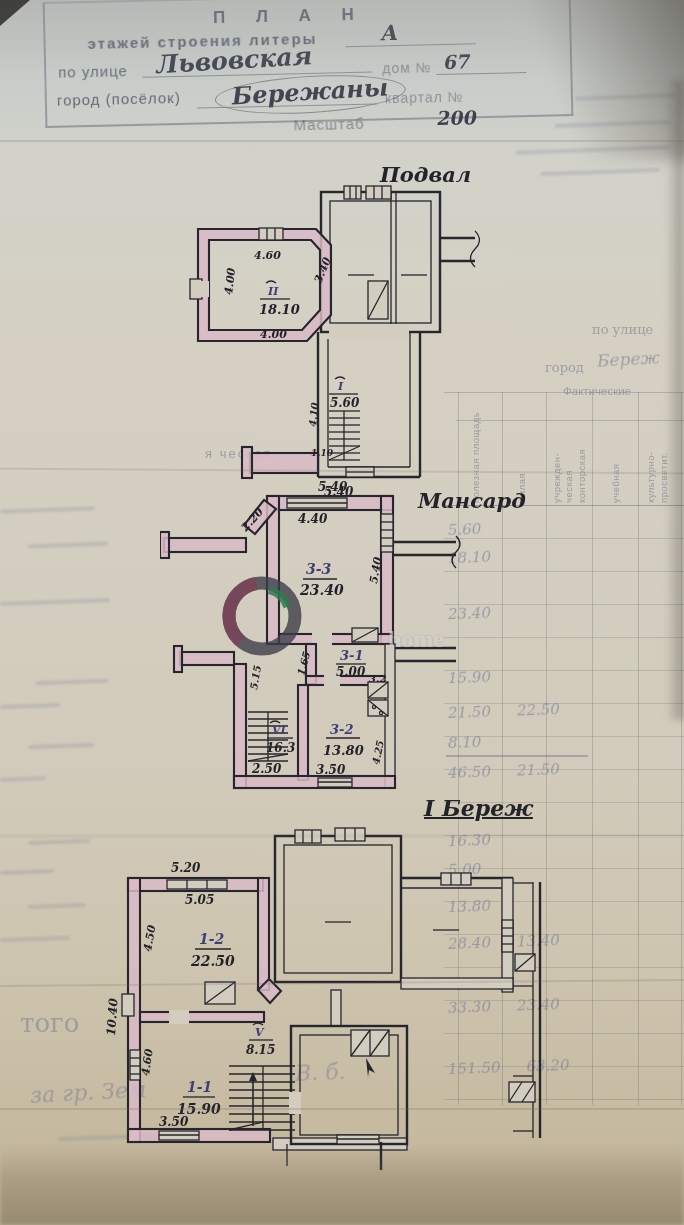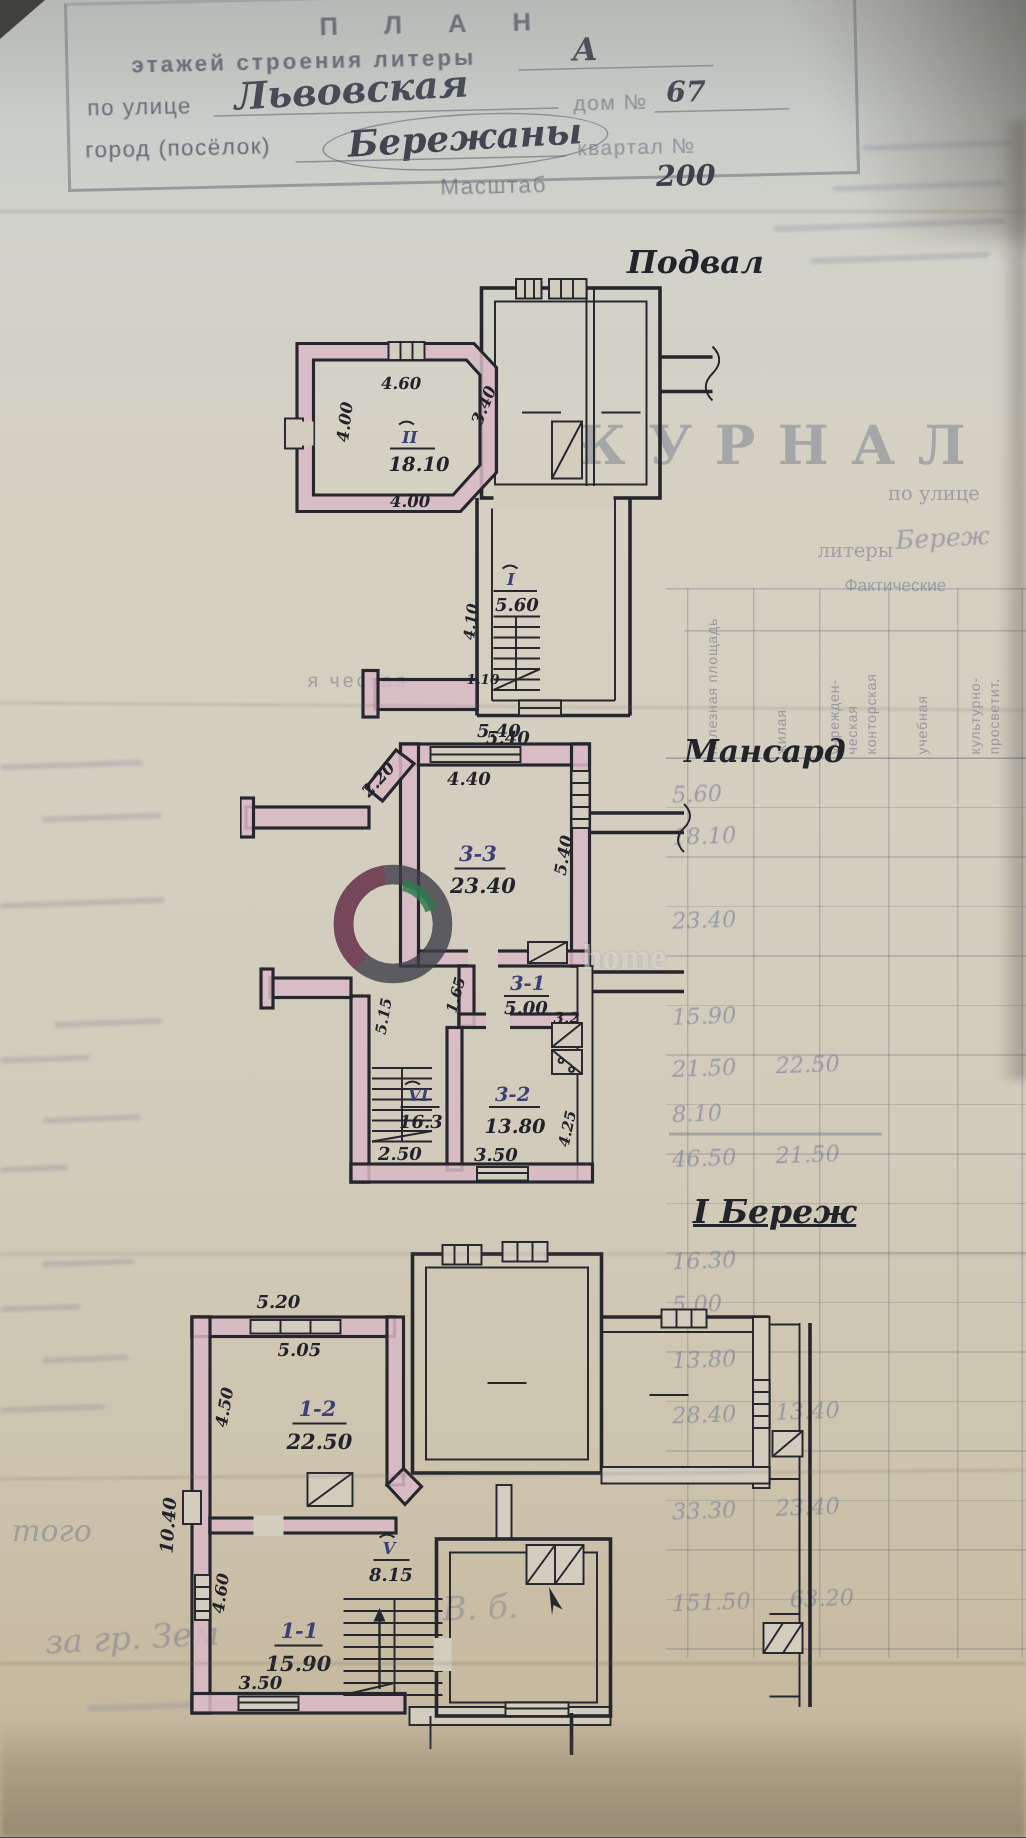--- a/index.html
+++ b/index.html
@@ -21,36 +21,35 @@
   .gv{position:absolute;width:1px;background:rgba(100,106,122,.3);}
   .gh{position:absolute;height:1px;background:rgba(100,106,122,.32);}
   .sq{position:absolute;height:4px;border-radius:3px;background:rgba(108,116,140,.22);filter:blur(1px);transform:rotate(-2deg);}
   
   svg text{font-family:"DejaVu Serif",serif;font-style:italic;font-weight:700;fill:#22232a;}
   svg text.id{fill:#3c3f78;}
   svg .w{stroke:#26262d;stroke-width:2.4;fill:none;}
   svg .wi{stroke:#26262d;stroke-width:1.3;fill:none;}
   svg .wf{stroke:#26262d;stroke-width:2.1;fill:#d9bac6;fill-opacity:.85;}
   svg .pb{fill:#d3cdc0;stroke:#26262d;stroke-width:1.3;}
-  .planlabel{position:absolute;font-family:"DejaVu Serif",serif;font-style:italic;font-weight:700;color:#23242a;white-space:nowrap;margin-left:38px;}
+  .planlabel{position:absolute;font-family:"DejaVu Serif",serif;font-style:italic;font-weight:700;color:#23242a;white-space:nowrap;}
   
   #wm-brand{position:absolute;left:288px;top:576px;font-size:62px;font-weight:700;letter-spacing:8px;font-family:"Liberation Sans",sans-serif;color:rgba(238,238,236,.55);text-shadow:0 0 3px rgba(70,70,80,.3);}
   #wm-sub{position:absolute;left:388px;top:626px;font-size:24px;font-weight:700;font-family:Liberation Serif, serif;color:rgba(238,238,236,.5);text-shadow:0 0 2px rgba(70,70,80,.25);}
   
   .shade{position:absolute;pointer-events:none;}
 </style>
 </head>
 <body>
 
 <div id="photo">
 
   <div class="layer">
-    <div class="faint" style="left:370px;top:276px;font-size:36px;font-weight:700;letter-spacing:15px;color:rgba(100,108,126,.42);">ЖУРНАЛ</div>
     <div class="faint" style="left:592px;top:322px;font-size:13px;">по улице</div>
-    <div class="faint" style="left:545px;top:360px;font-size:13px;">литеры</div>
+    <div class="faint" style="left:545px;top:360px;font-size:13px;">город</div>
     <div class="faint" style="left:597px;top:349px;font-size:17px;font-style:italic;transform:rotate(-3deg);">Береж</div>
     <div class="faint" style="left:563px;top:385px;font-size:11.5px;font-family:'Liberation Sans',sans-serif;">Фактические</div>
     <div class="faint" style="left:205px;top:446px;font-size:13px;font-family:'Liberation Sans',sans-serif;letter-spacing:2px;">я ческая</div>
 
     <div class="gh" style="left:444px;top:392px;width:240px;"></div>
     <div class="gh" style="left:456px;top:420px;width:228px;"></div>
     <div class="gh" style="left:444px;top:505px;width:240px;"></div>
     <div class="gv" style="left:458px;top:392px;height:713px;"></div>
     <div class="gv" style="left:502px;top:392px;height:713px;"></div>
     <div class="gv" style="left:546px;top:392px;height:713px;"></div>
@@ -76,21 +75,21 @@
     <div class="fr" style="top:702px;"><span class="a">21.50</span><span class="b">22.50</span></div>
     <div class="fr" style="top:733px;"><span class="a">8.10</span><span class="b"></span></div>
     <div class="fr" style="top:762px;"><span class="a">46.50</span><span class="b">21.50</span></div>
     <div class="fr" style="top:831px;"><span class="a">16.30</span><span class="b"></span></div>
     <div class="fr" style="top:860px;"><span class="a">5.00</span><span class="b"></span></div>
     <div class="fr" style="top:897px;"><span class="a">13.80</span><span class="b"></span></div>
     <div class="fr" style="top:933px;"><span class="a">28.40</span><span class="b">13.40</span></div>
     <div class="fr" style="top:997px;"><span class="a">33.30</span><span class="b">23.40</span></div>
     <div class="fr" style="top:1058px;"><span class="a">151.50</span><span class="b">63.20</span></div>
 
-    <div class="faint" style="left:8px;top:1008px;font-size:20px;font-style:italic;color:rgba(106,114,140,.45);">того</div>
+    <div class="faint" style="left:20px;top:1008px;font-size:26px;color:rgba(106,114,140,.45);">того</div>
     <div class="faint" style="left:30px;top:1080px;font-size:22px;font-style:italic;transform:rotate(-3deg);color:rgba(106,114,140,.45);">за гр. Зем</div>
     <div class="faint" style="left:295px;top:1060px;font-size:22px;font-style:italic;transform:rotate(-2deg);color:rgba(106,114,140,.42);">В. б.</div>
 
     <div class="sq" style="left:0;top:508px;width:95px;"></div>
     <div class="sq" style="left:28px;top:543px;width:80px;"></div>
     <div class="sq" style="left:0;top:600px;width:110px;"></div>
     <div class="sq" style="left:36px;top:680px;width:72px;"></div>
     <div class="sq" style="left:0;top:704px;width:60px;"></div>
     <div class="sq" style="left:28px;top:744px;width:66px;"></div>
     <div class="sq" style="left:0;top:777px;width:46px;"></div>

